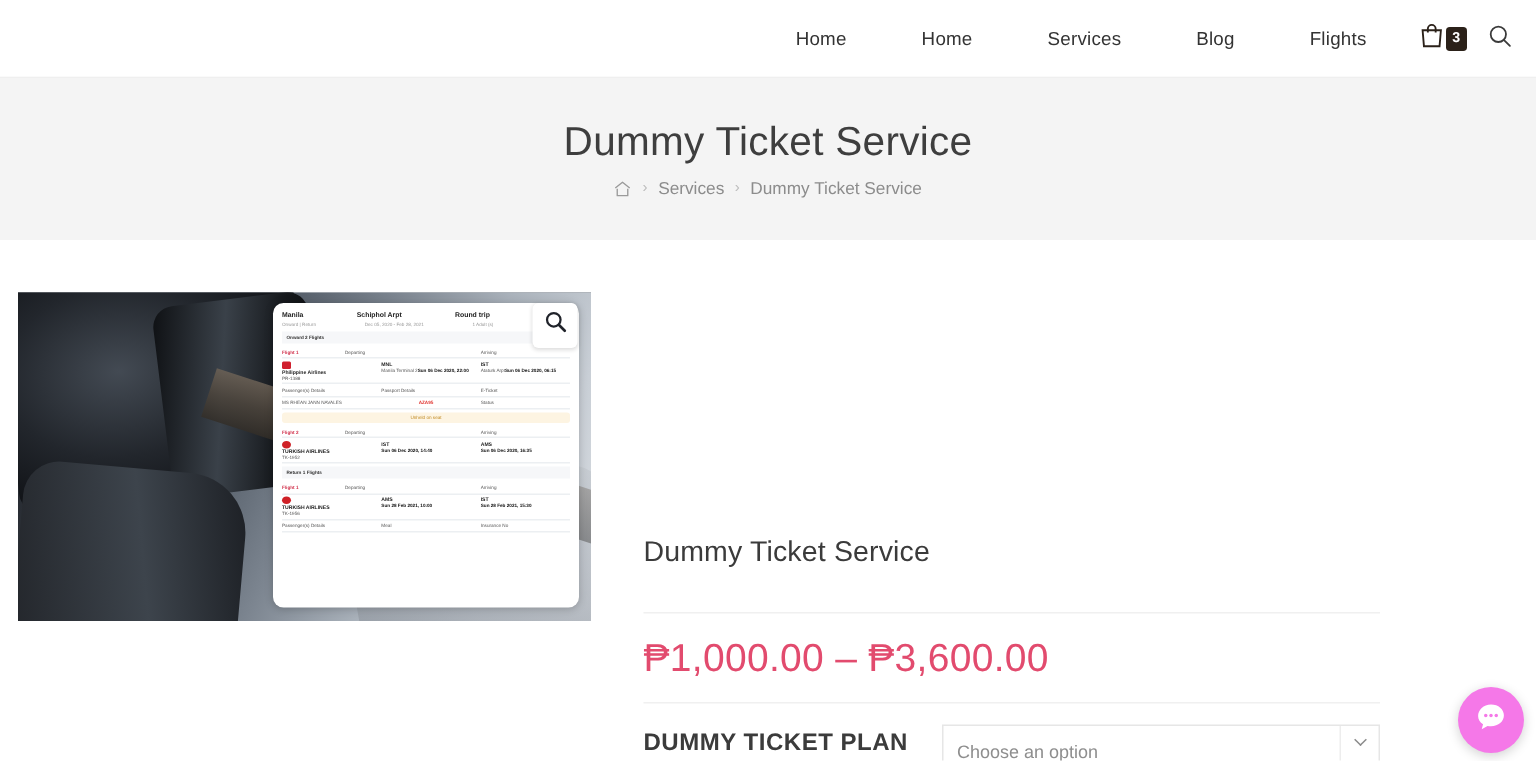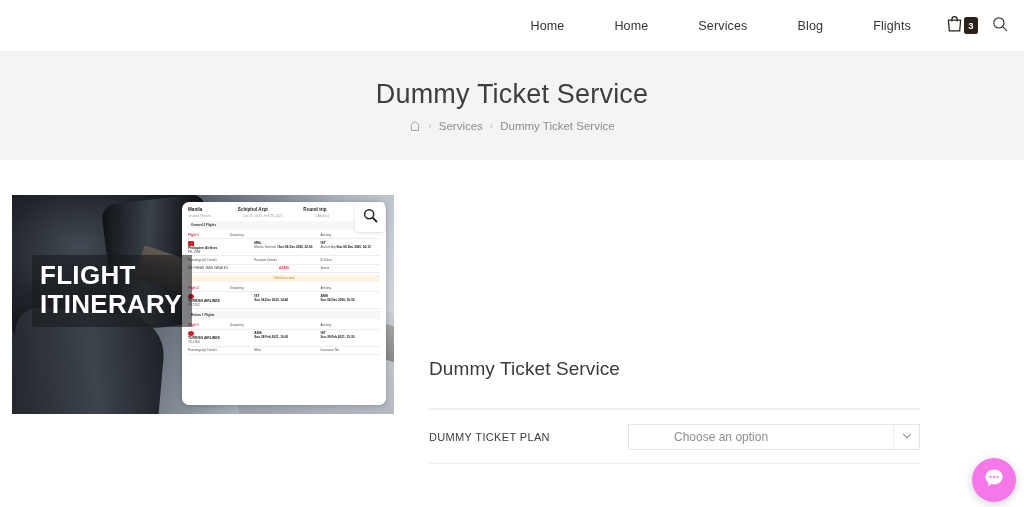--- a/index.html
+++ b/index.html
@@ -242,35 +242,34 @@
   .variations { width: 491px; }
   .var-row {
     display: flex;
     align-items: center;
     height: 54px;
     border-bottom: 1px solid #f0f0f0;
   }
   .var-row:first-child { border-top: 0; }
   .var-label {
     width: 199px;
-    font-size: 11px;
-    font-weight: 400;
+    font-size: 16px;
+    font-weight: 700;
     color: #3b3b3b;
     letter-spacing: .35px;
     text-transform: uppercase;
   }
   .var-select {
     position: relative;
     width: 292px;
     height: 26px;
     border: 1px solid #e6e6e6;
     background: #ffffff;
     display: flex;
-    align-items: center;
-    padding-left: 36px;
+    align-items: flex-end;
   }
   .var-select .val {
     font-size: 12px;
     color: #8e8e8e;
     padding-left: 9px;
     white-space: nowrap;
   }
   .var-select .arrow-box {
     position: absolute;
     right: 0; top: 0;
@@ -443,39 +442,36 @@
         <span class="itin-col"><b>AMS</b><span class="itin-strong">Sun 28 Feb 2021, 10:00</span></span>
         <span class="itin-col"><b>IST</b><span class="itin-strong">Sun 28 Feb 2021, 15:30</span></span>
       </div>
       <div class="itin-row">
         <span class="itin-col">Passenger(s) Details</span>
         <span class="itin-col">Meal</span>
         <span class="itin-col">Insurance No</span>
       </div>
     </div>
 
-    <div class="gallery-overlay-text">
-      <div>FLIGHT</div>
-      <div>ITINERARY</div>
-    </div>
 
     <div class="gallery-zoom">
       <span>
         <svg width="15" height="15" viewBox="0 0 16 16" fill="none" aria-hidden="true">
           <circle cx="6.6" cy="6.6" r="4.8" stroke="#20232a" stroke-width="1.6"></circle>
           <path d="M10.3 10.3L14.4 14.4" stroke="#20232a" stroke-width="1.9" stroke-linecap="round"></path>
         </svg>
       </span>
     </div>
   </div>
 
   <div class="product-summary">
     <h2 class="product-title">Dummy Ticket Service</h2>
     <div style="height:28px"></div>
     <div class="hr-line"></div>
+    <div class="price">₱1,000.00 – ₱3,600.00</div>
     <div class="hr-line"></div>
 
     <div class="variations">
       <div class="var-row">
         <div class="var-label">DUMMY TICKET PLAN</div>
         <div class="var-select">
           <span class="val">Choose an option</span>
           <span class="arrow-box">
               <i class="chev"></i>
             </span>

